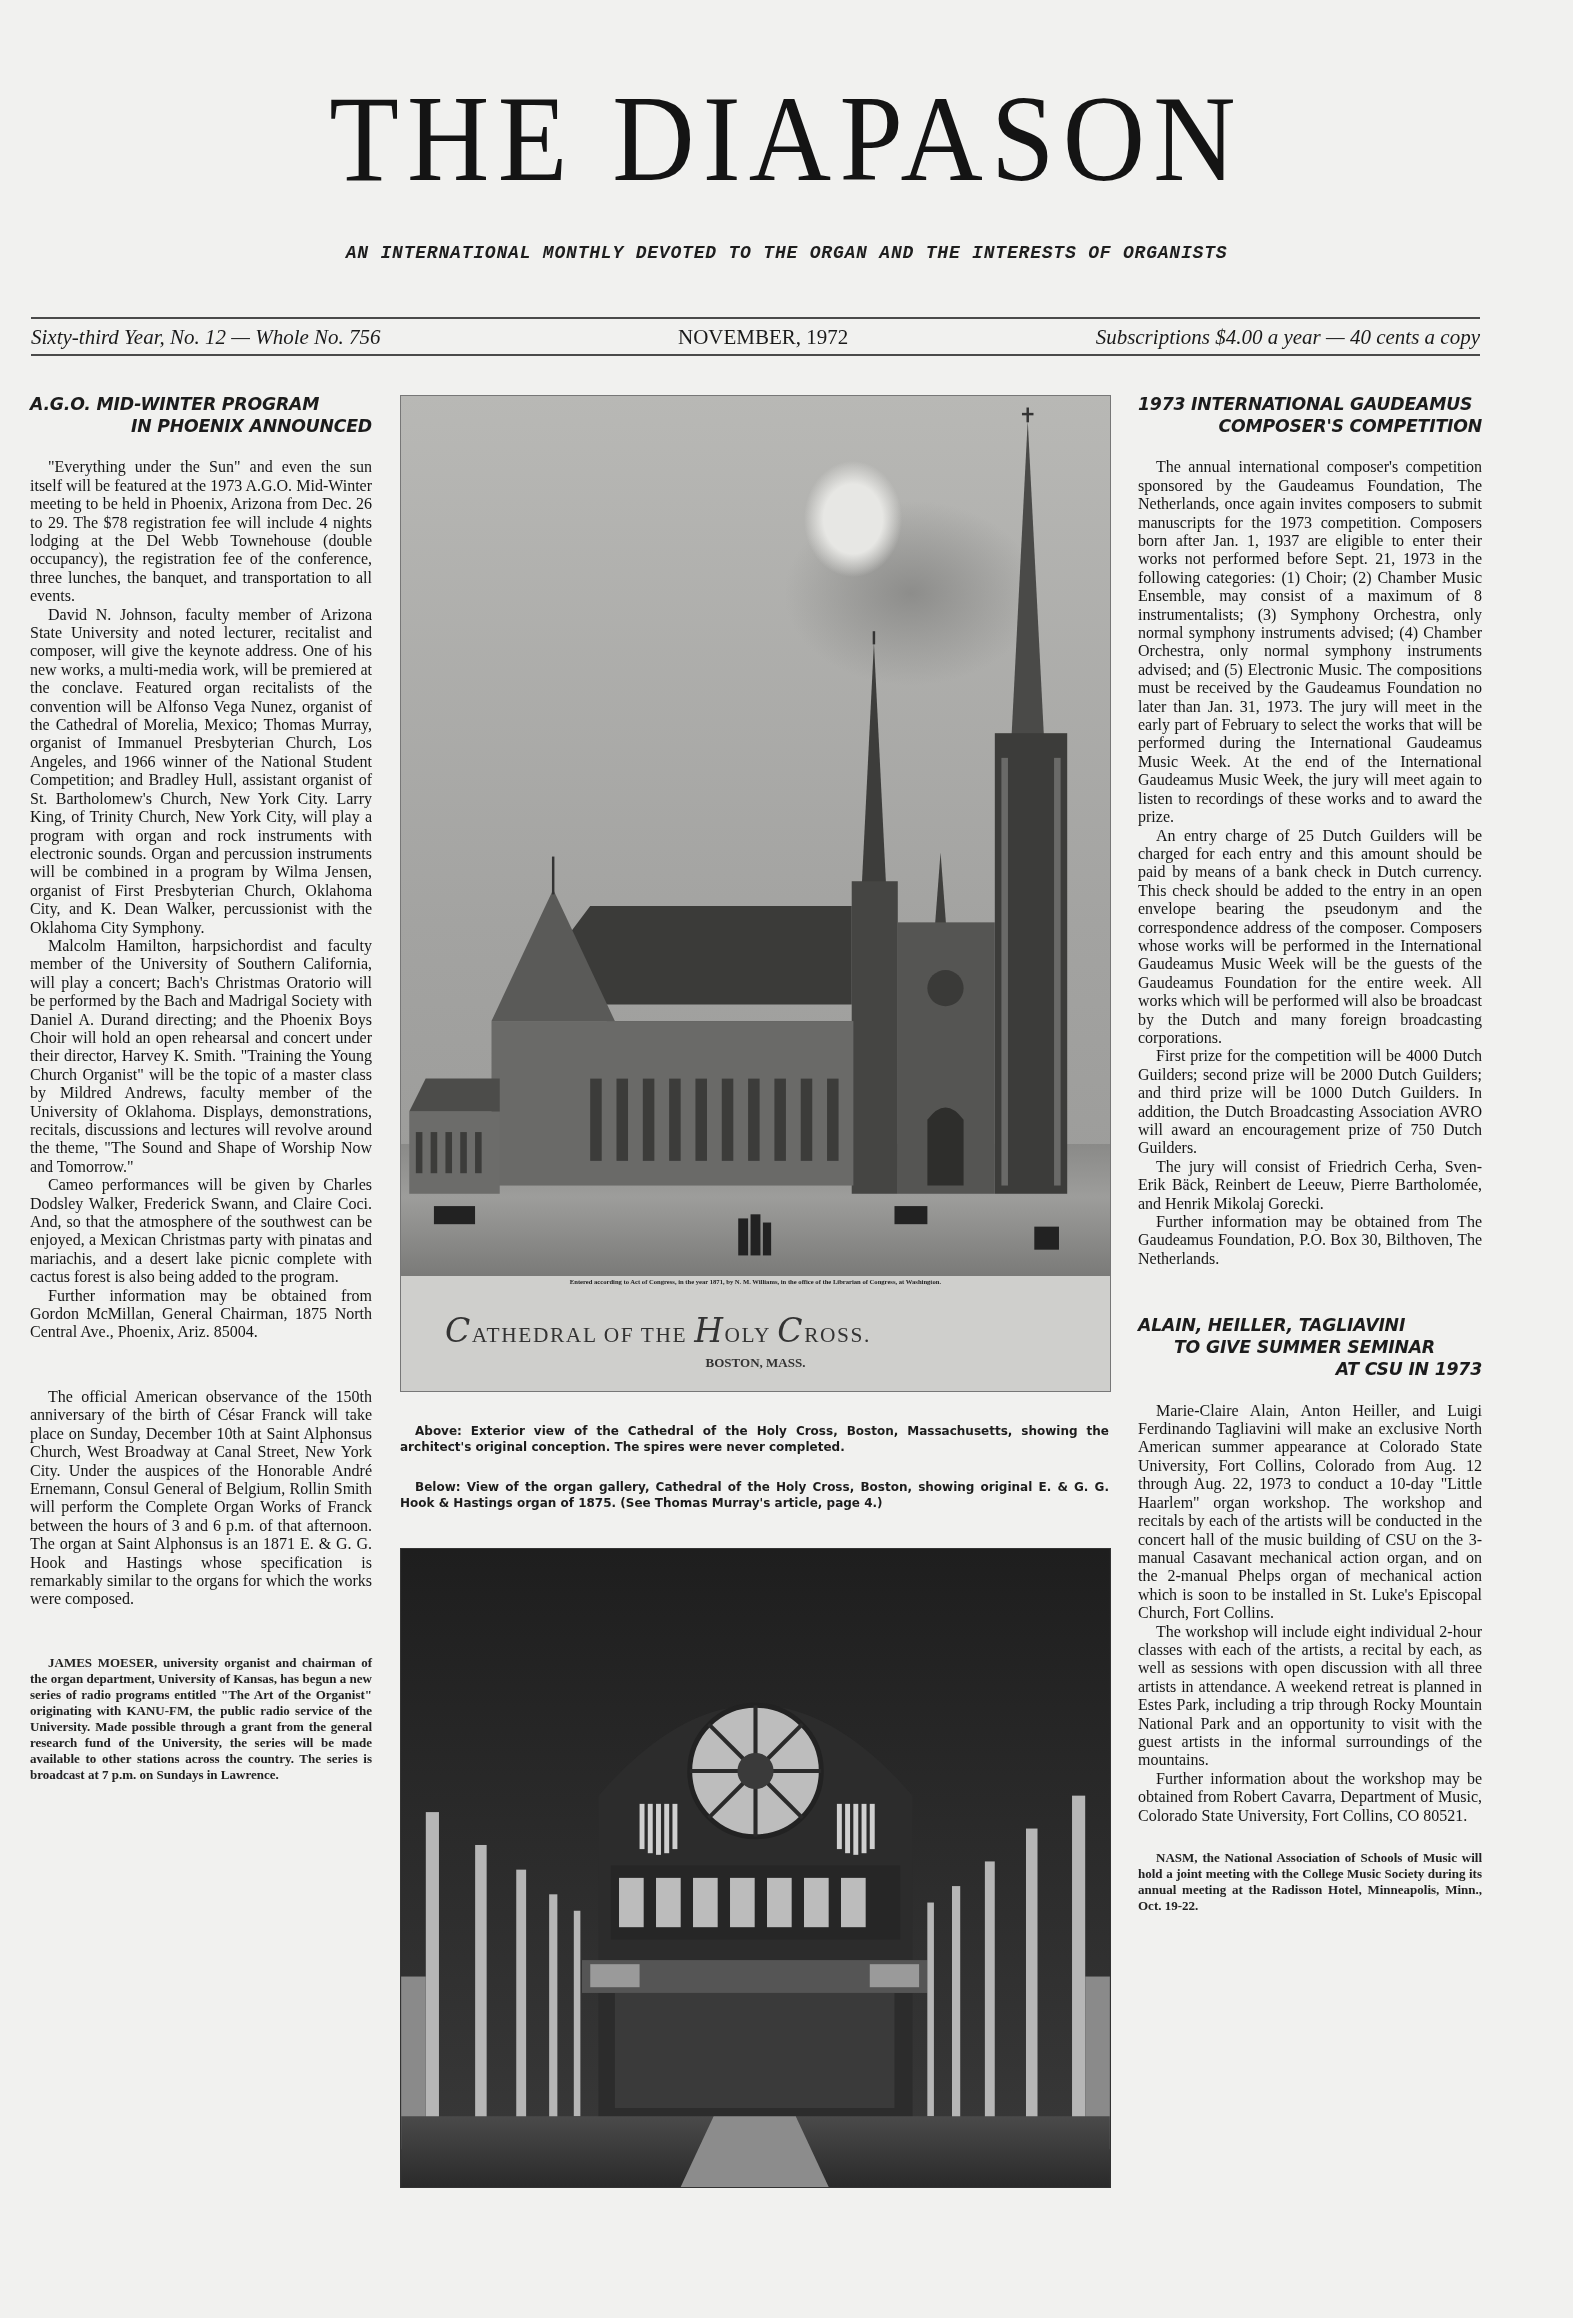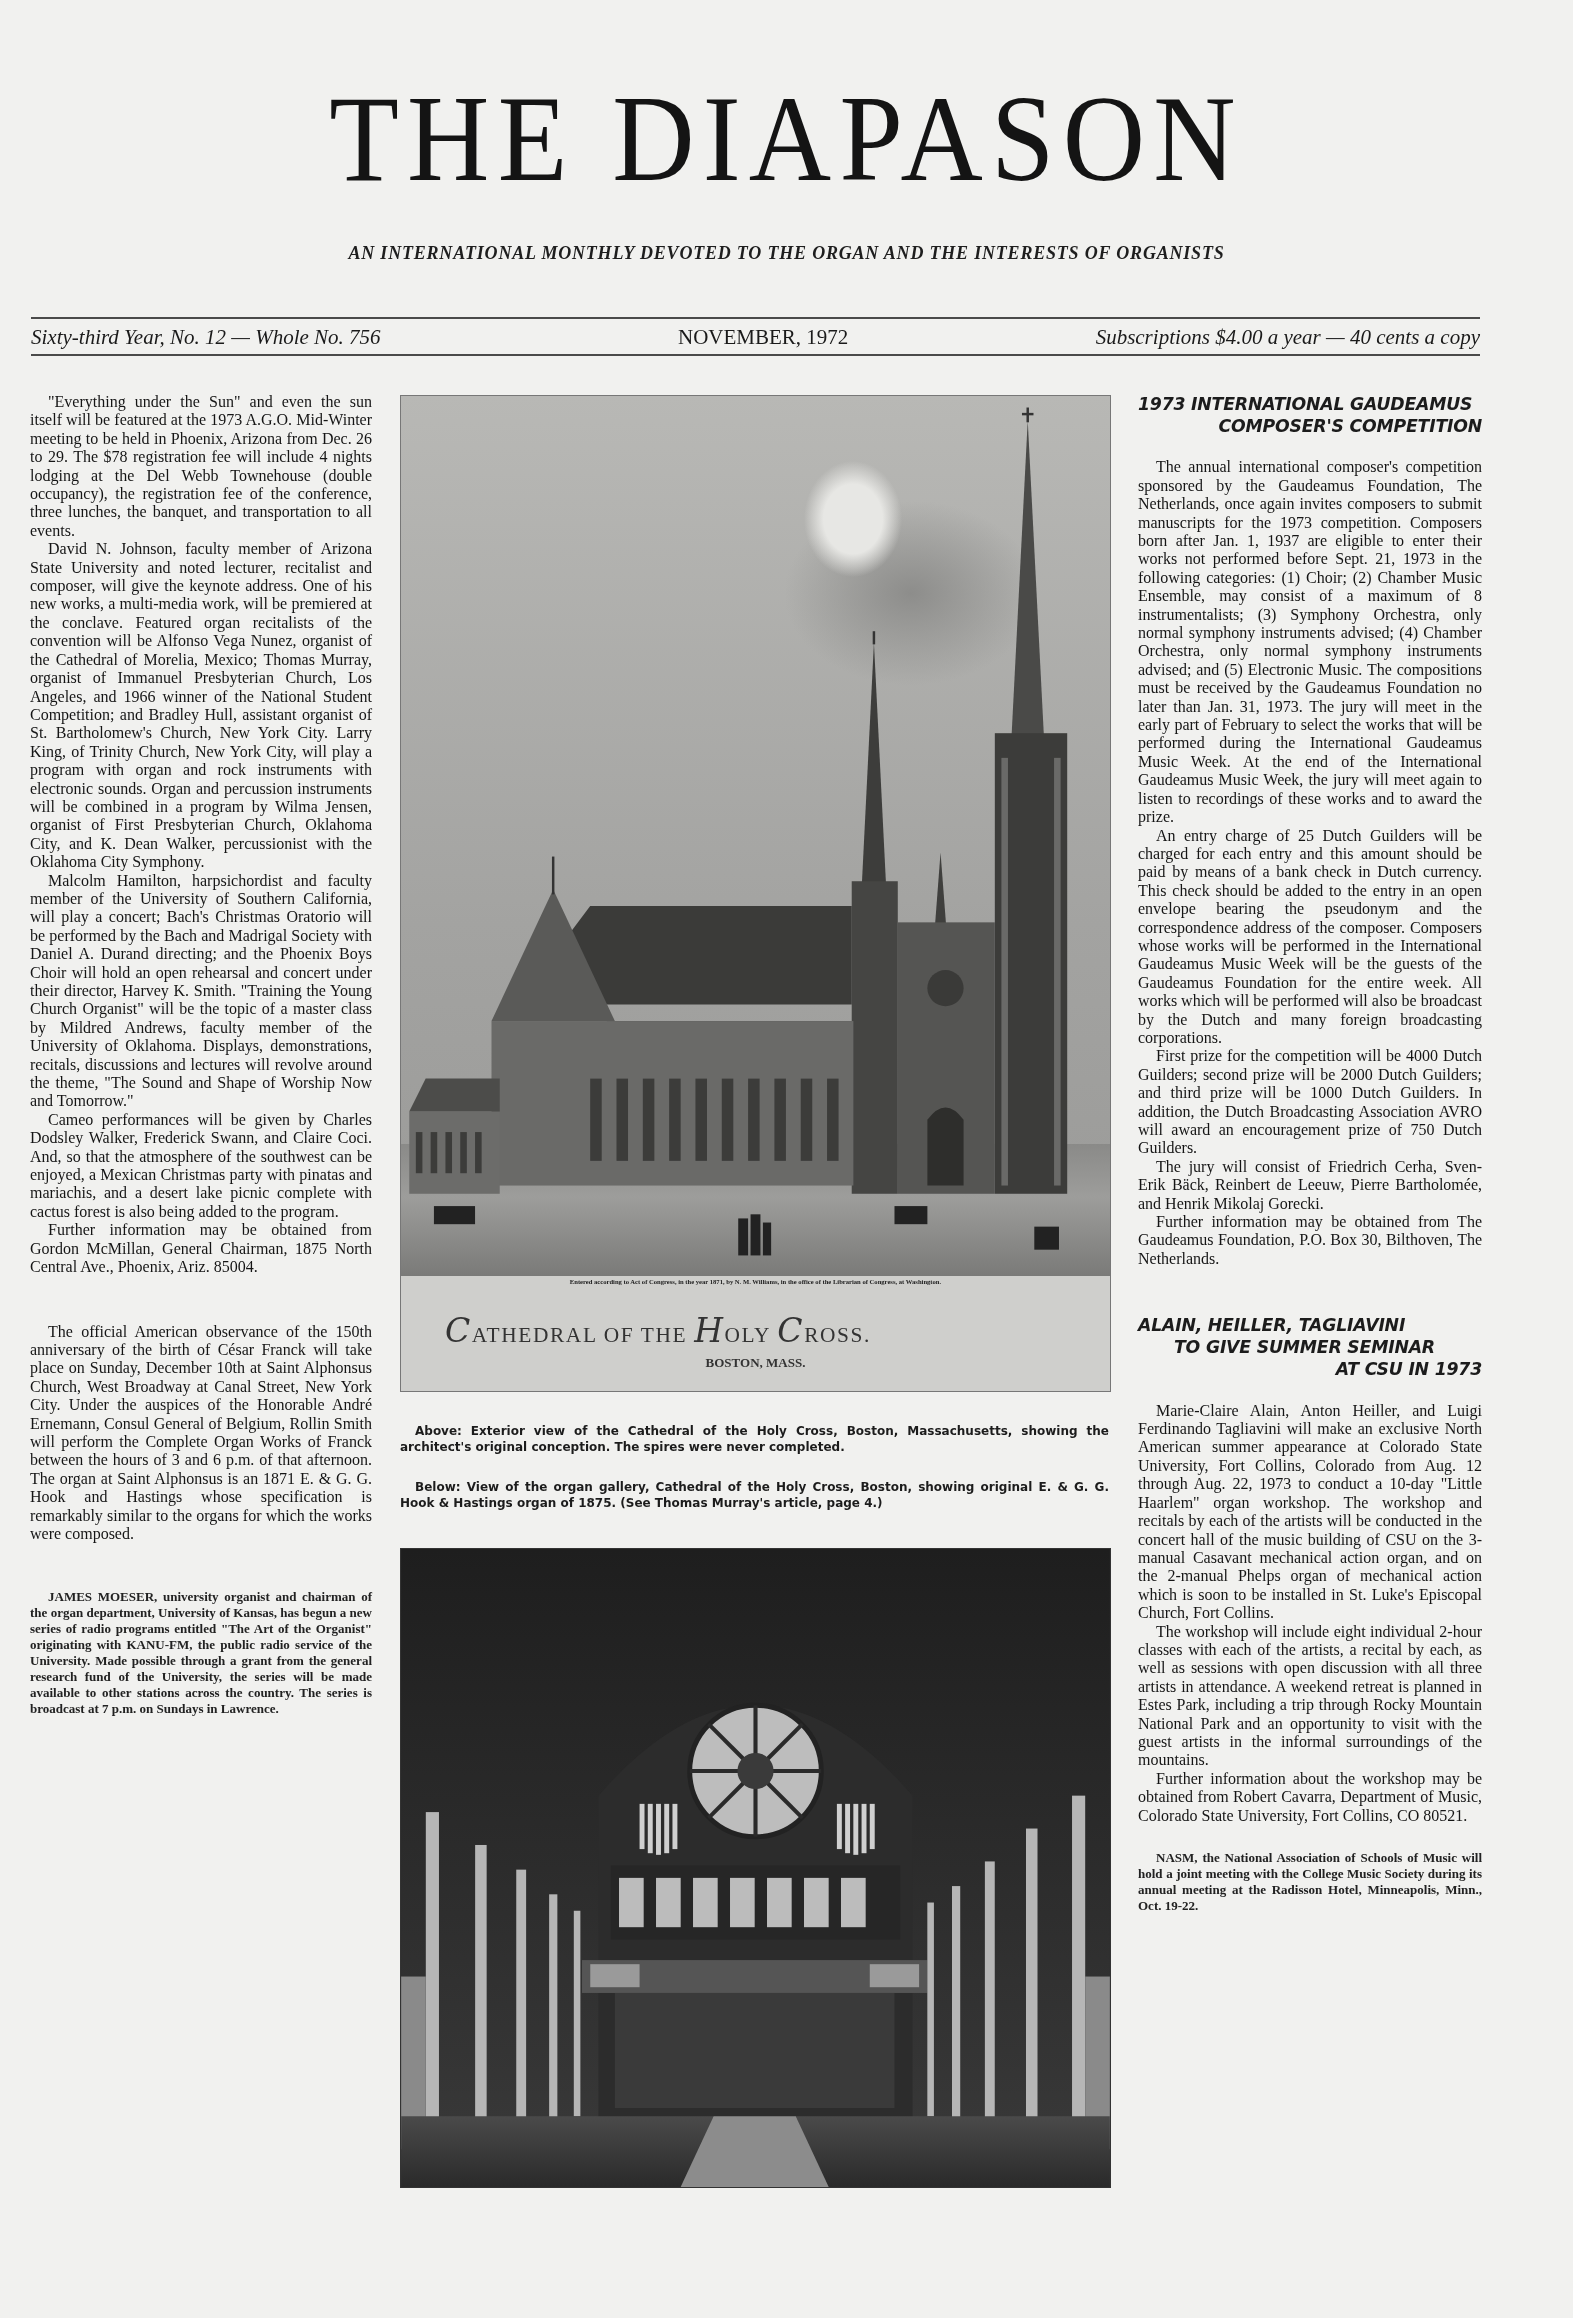--- a/index.html
+++ b/index.html
@@ -16,21 +16,21 @@
     text-align: center;
     font-family: "Liberation Serif", serif;
     font-weight: normal;
     font-size: 114px; letter-spacing: 8.2px;
     line-height: 1; color: #141414;
     transform: scaleY(1.08);
   }
   .tagline {
     position: absolute; left: 0; top: 243px; width: 1573px;
     text-align: center;
-    font-family: Liberation Serif, serif;
+    font-family: Liberation Mono, monospace;
     font-style: italic; font-weight: bold;
     font-size: 18px; letter-spacing: 0.8px; color: #1e1e1e;
   }
   .rule {
     position: absolute; left: 31px; width: 1449px; height: 1.6px;
     background: #4a4a4a;
   }
   .rule.top { top: 317px; }
   .rule.bot { top: 354px; }
   .issue-bar {
@@ -137,20 +137,24 @@
 <div class="rule top"></div>
 <div class="issue-bar">
   <span class="issue-left">Sixty-third Year, No. 12 — Whole No. 756</span>
   <span class="issue-mid">NOVEMBER, 1972</span>
   <span class="issue-right">Subscriptions $4.00 a year — 40 cents a copy</span>
 </div>
 <div class="rule bot"></div>
 
 <div class="col col-left">
   <article>
+    <h2 class="hd">
+      <span>A.G.O. MID-WINTER PROGRAM</span>
+      <span class="r">IN PHOENIX ANNOUNCED</span>
+    </h2>
     <p class="body">"Everything under the Sun" and even the sun itself will be featured at the 1973 A.G.O. Mid-Winter meeting to be held in Phoenix, Arizona from Dec. 26 to 29. The $78 registration fee will include 4 nights lodging at the Del Webb Townehouse (double occupancy), the registration fee of the conference, three lunches, the banquet, and transportation to all events.</p>
     <p class="body">David N. Johnson, faculty member of Arizona State University and noted lecturer, recitalist and composer, will give the keynote address. One of his new works, a multi-media work, will be premiered at the conclave. Featured organ recitalists of the convention will be Alfonso Vega Nunez, organist of the Cathedral of Morelia, Mexico; Thomas Murray, organist of Immanuel Presbyterian Church, Los Angeles, and 1966 winner of the National Student Competition; and Bradley Hull, assistant organist of St. Bartholomew's Church, New York City. Larry King, of Trinity Church, New York City, will play a program with organ and rock instruments with electronic sounds. Organ and percussion instruments will be combined in a program by Wilma Jensen, organist of First Presbyterian Church, Oklahoma City, and K. Dean Walker, percussionist with the Oklahoma City Symphony.</p>
     <p class="body">Malcolm Hamilton, harpsichordist and faculty member of the University of Southern California, will play a concert; Bach's Christmas Oratorio will be performed by the Bach and Madrigal Society with Daniel A. Durand directing; and the Phoenix Boys Choir will hold an open rehearsal and concert under their director, Harvey K. Smith. "Training the Young Church Organist" will be the topic of a master class by Mildred Andrews, faculty member of the University of Oklahoma. Displays, demonstrations, recitals, discussions and lectures will revolve around the theme, "The Sound and Shape of Worship Now and Tomorrow."</p>
     <p class="body">Cameo performances will be given by Charles Dodsley Walker, Frederick Swann, and Claire Coci. And, so that the atmosphere of the southwest can be enjoyed, a Mexican Christmas party with pinatas and mariachis, and a desert lake picnic complete with cactus forest is also being added to the program.</p>
     <p class="body">Further information may be obtained from Gordon McMillan, General Chairman, 1875 North Central Ave., Phoenix, Ariz. 85004.</p>
   </article>
   <div class="gap-l"></div>
   <article>
     <p class="body">The official American observance of the 150th anniversary of the birth of César Franck will take place on Sunday, December 10th at Saint Alphonsus Church, West Broadway at Canal Street, New York City. Under the auspices of the Honorable André Ernemann, Consul General of Belgium, Rollin Smith will perform the Complete Organ Works of Franck between the hours of 3 and 6 p.m. of that afternoon. The organ at Saint Alphonsus is an 1871 E. &amp; G. G. Hook and Hastings whose specification is remarkably similar to the organs for which the works were composed.</p>
   </article>

